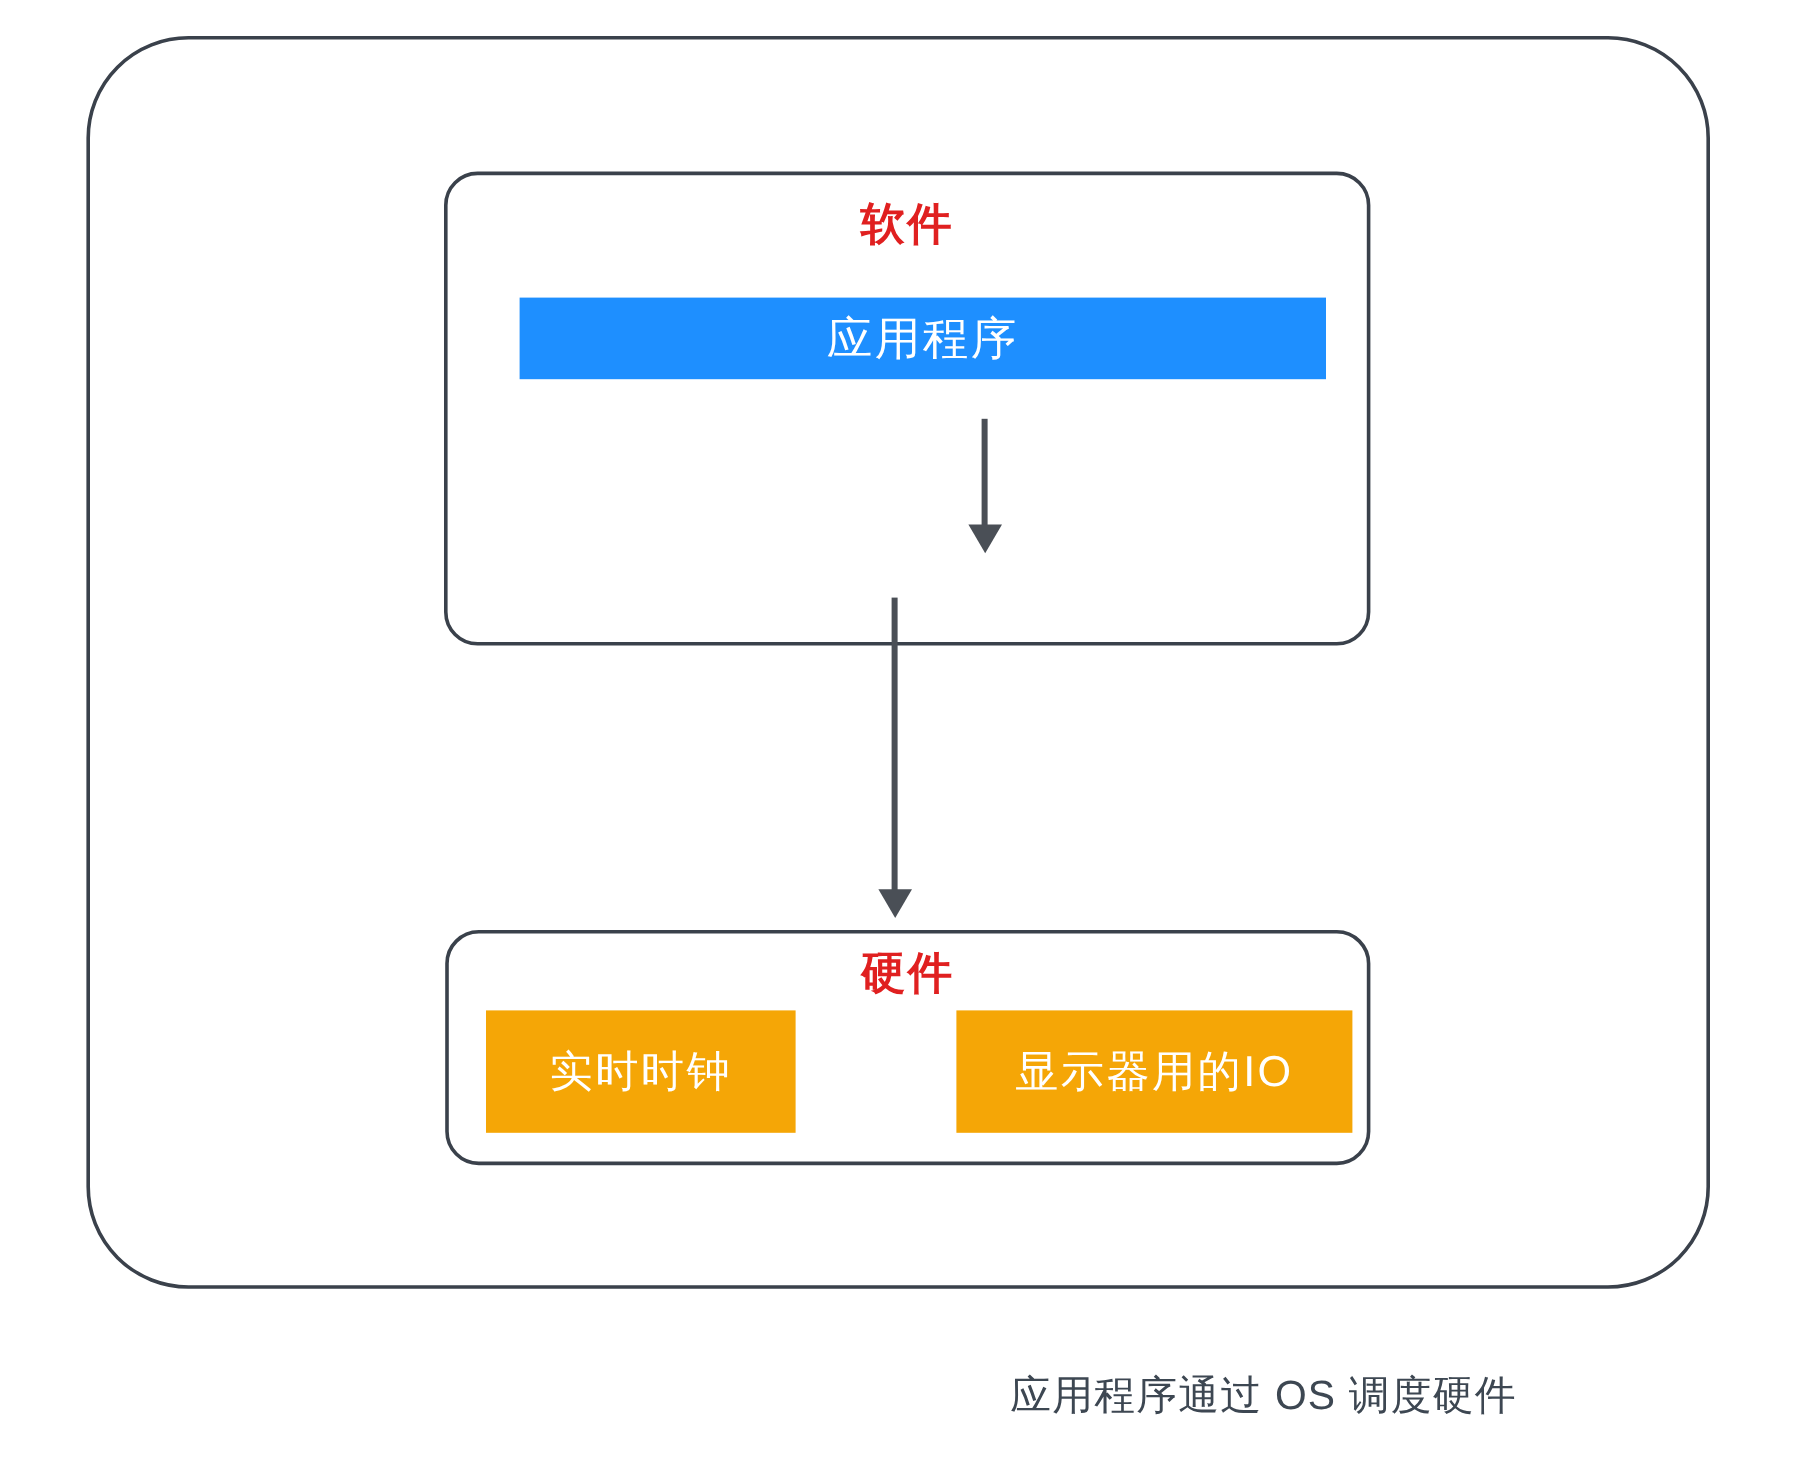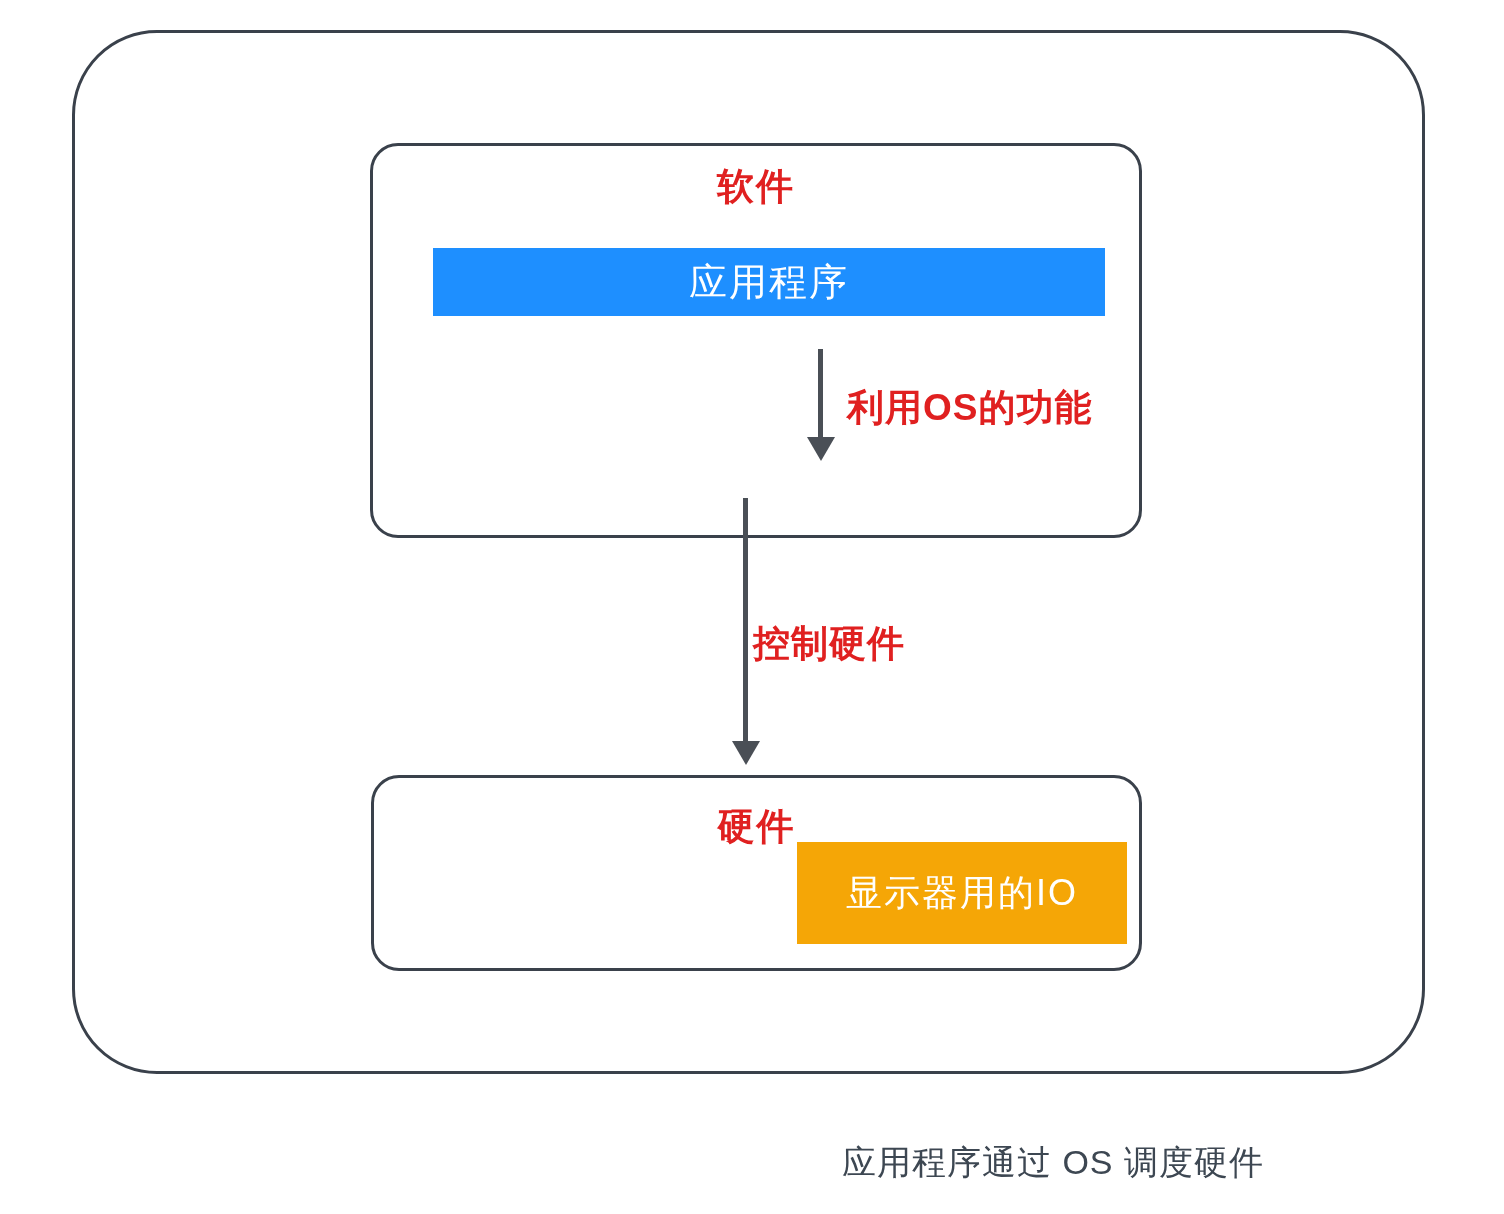--- a/index.html
+++ b/index.html
@@ -48,21 +48,21 @@
   .group-title {
     position: absolute;
     left: 0; right: 0;
     text-align: center;
     color: var(--red);
     font-size: 37px;
     font-weight: bold;
     letter-spacing: 2px;
   }
   .software-box .group-title { top: 16px; }
-  .hardware-box .group-title { top: 24px; }
+  .hardware-box .group-title { top: 8px; }
   .bar {
     position: absolute;
     background: var(--blue);
     color: #FFFFFF;
     font-size: 38px;
     font-weight: 500;
     letter-spacing: 2px;
     display: flex;
     align-items: center;
     justify-content: center;
@@ -143,32 +143,33 @@
     <div class="group-box software-box">
       <div class="group-title">软件</div>
 
       <div class="bar bar-app">
         <span>应用程序</span>
       </div>
 
       <div class="arrow-line arrow1-line"></div>
       <div class="arrow-head arrow1-head"></div>
 
-      <div class="arrow-label label-os">利用OS的功能</div>
 
     </div>
 
     <div class="arrow-line arrow2-line"></div>
     <div class="arrow-head arrow2-head"></div>
 
-    <div class="arrow-label label-control">控制硬件</div>
 
     <div class="group-box hardware-box">
       <div class="group-title">硬件</div>
 
+      <div class="chip chip-rtc">
+        <span>实时时钟</span>
+      </div>
 
       <div class="chip chip-display-io">
         <span>显示器用的IO</span>
       </div>
     </div>
 
   </div>
 
   <div class="caption">应用程序通过 OS 调度硬件</div>
 

